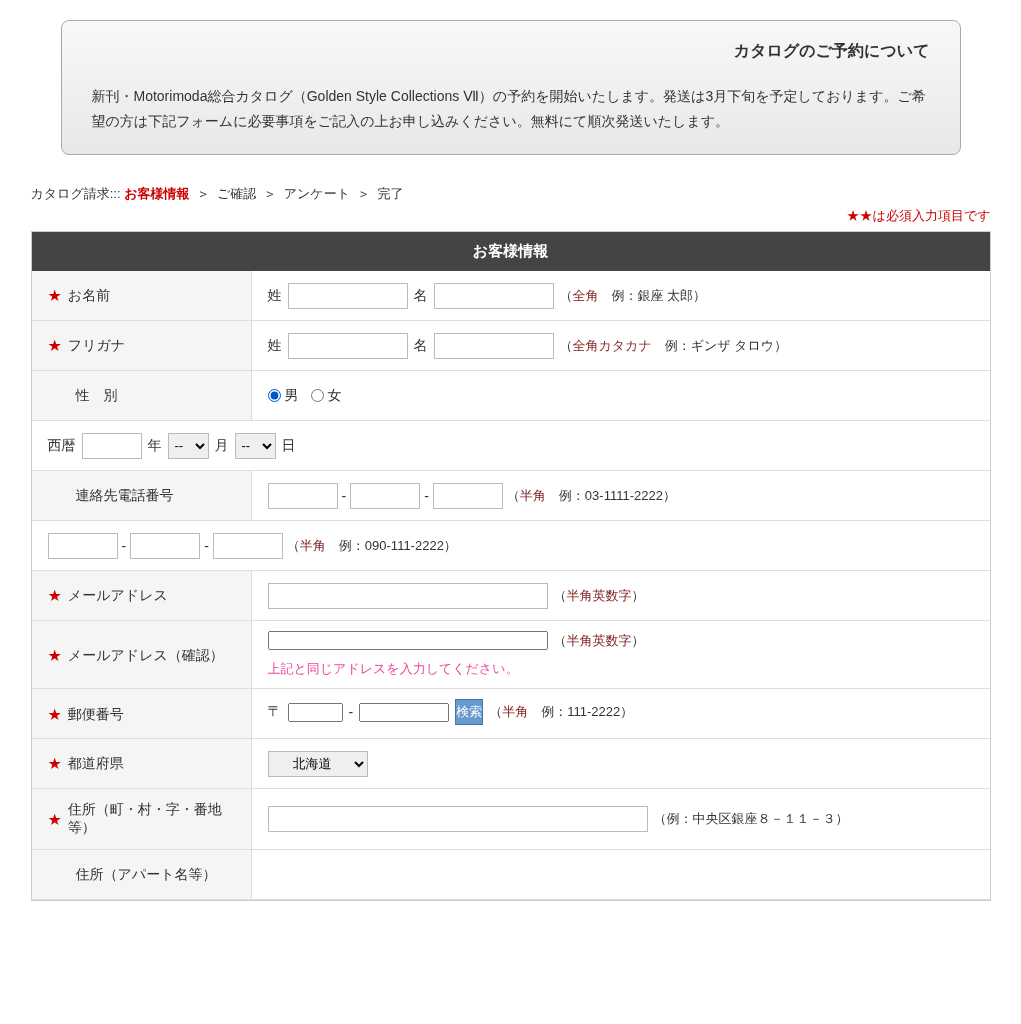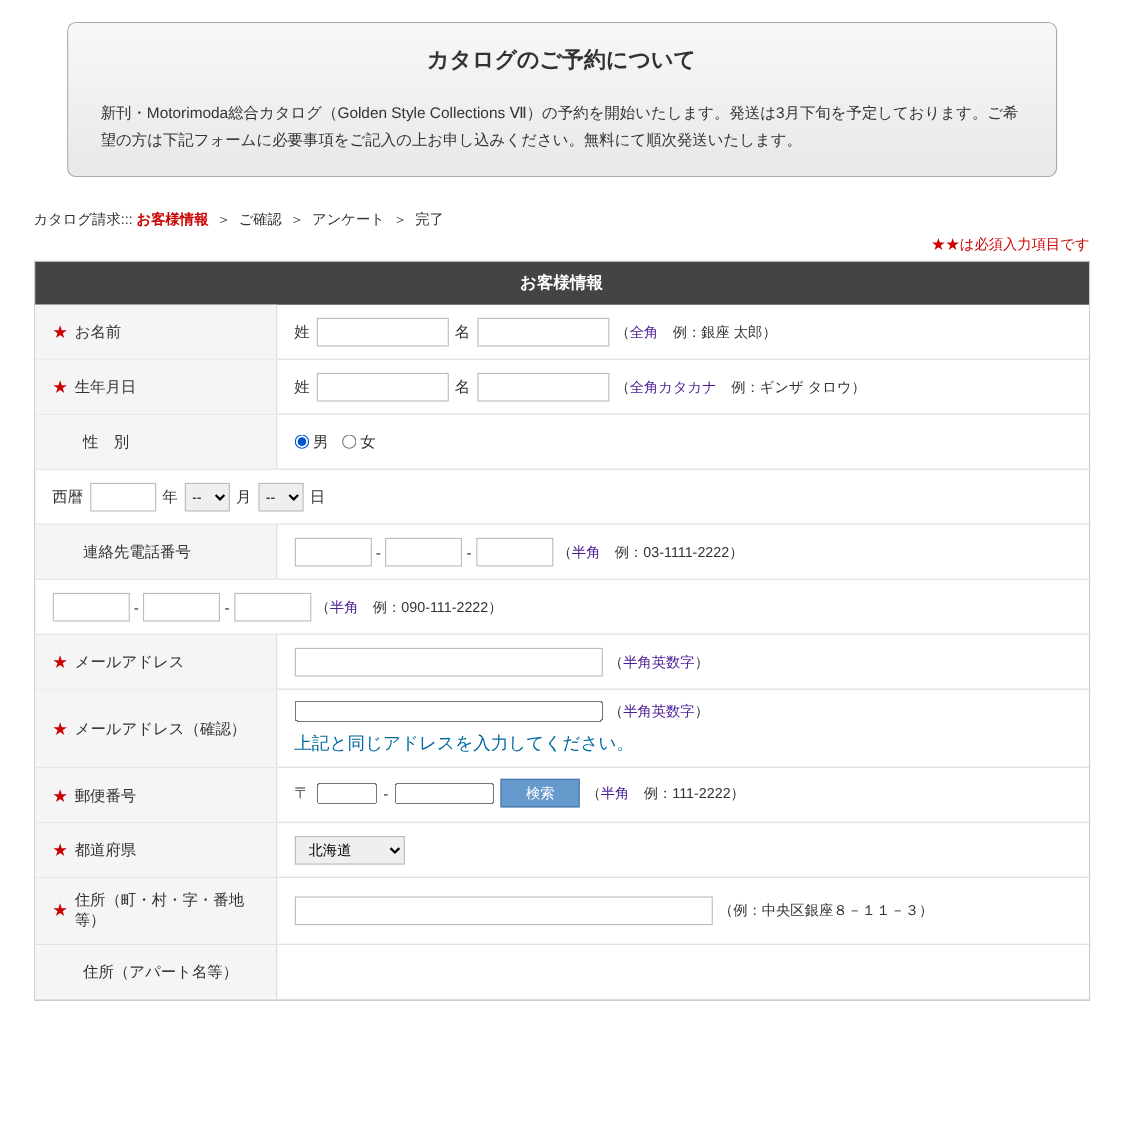--- a/index.html
+++ b/index.html
@@ -14,22 +14,22 @@
       border: 1px solid #aaa;
       border-radius: 8px;
       background: linear-gradient(to bottom, #f8f8f8, #e8e8e8);
       padding: 20px 30px;
       margin-bottom: 30px;
       max-width: 900px;
       margin-left: auto;
       margin-right: auto;
     }
     .announcement-title {
-      text-align: center;
-      font-size: 20px;
+      text-align: right;
+      font-size: 16px;
       font-weight: bold;
       margin-bottom: 14px;
       padding-bottom: 8px;
     }
     .announcement-body {
       font-size: 14px;
       line-height: 1.8;
     }
     .breadcrumb {
       font-size: 13px;
@@ -97,21 +97,21 @@
       gap: 6px;
     }
     .form-content input[type="text"] {
       border: 1px solid #bbb;
       padding: 4px 6px;
       font-size: 13px;
       height: 26px;
     }
     .name-input { width: 120px; }
     .hint-text { color: #333; font-size: 13px; }
-    .hint-red { color: #4c1d95; font-size: 13px; }
+    .hint-red { color: #7f1d1d; font-size: 13px; }
     .gender-options {
       display: flex;
       align-items: center;
       gap: 12px;
     }
     .gender-options label {
       display: flex;
       align-items: center;
       gap: 4px;
       font-size: 14px;
@@ -134,42 +134,42 @@
       gap: 4px;
     }
     .phone-input { width: 70px; }
     .email-input { width: 280px; }
     .postal-input1 { width: 55px; }
     .postal-input2 { width: 90px; }
     .search-btn {
       background: #6699cc;
       color: #fff;
       border: 1px solid #4477aa;
-      padding: 3px 22px;
+      padding: 3px 0;
       font-size: 13px;
       cursor: pointer;
       height: 26px;
     }
     .prefecture-select {
       height: 26px;
       font-size: 13px;
       border: 1px solid #bbb;
-      padding: 2px 8px;
+      padding: 2px 20px;
       width: 100px;
     }
     .address-input { width: 380px; }
     .postal-note {
       font-size: 12px;
       color: #333;
       margin-top: 4px;
       width: 100%;
     }
     .email-note {
-      font-size: 16px;
-      color: #0369a1;
+      font-size: 13px;
+      color: #ec4899;
       margin-top: 4px;
       width: 100%;
     }
     .multi-line-content {
       display: flex;
       flex-direction: column;
       padding: 10px 16px;
       flex: 1;
       gap: 6px;
     }
@@ -226,21 +226,21 @@
       <input type="text" class="name-input" style="">
       <span>名</span>
       <input type="text" class="name-input" style="">
       <span class="hint-text">（<span class="hint-red">全角</span>　例：銀座 太郎）</span>
     </div>
   </div>
 
   <div class="form-row">
     <div class="form-label">
       <span class="required-star">★</span>
-      <span>生年月日</span>
+      <span>フリガナ</span>
     </div>
     <div class="form-content">
       <span>姓</span>
       <input type="text" class="name-input" style="">
       <span>名</span>
       <input type="text" class="name-input" style="">
       <span class="hint-text">（<span class="hint-red">全角カタカナ</span>　例：ギンザ タロウ）</span>
     </div>
   </div>
 

